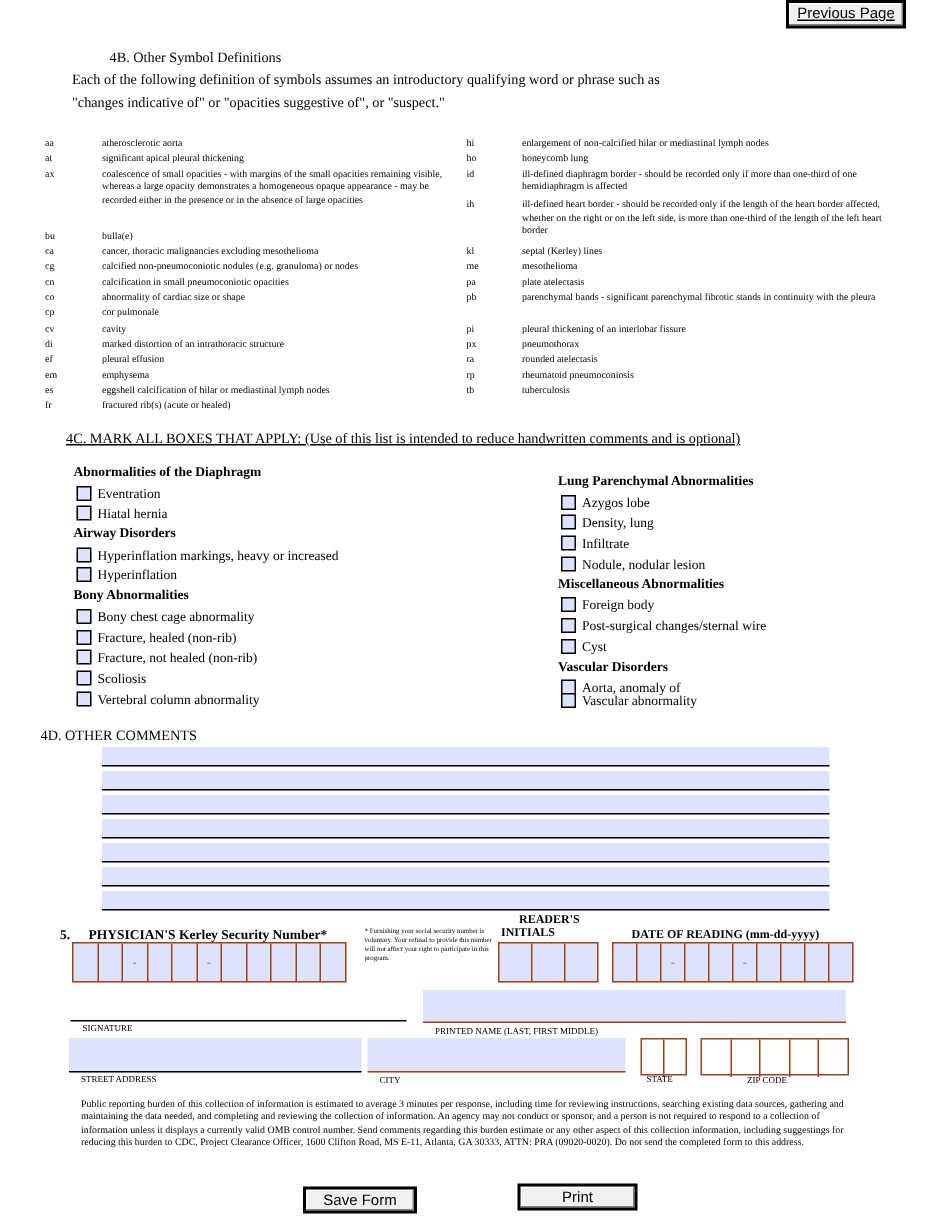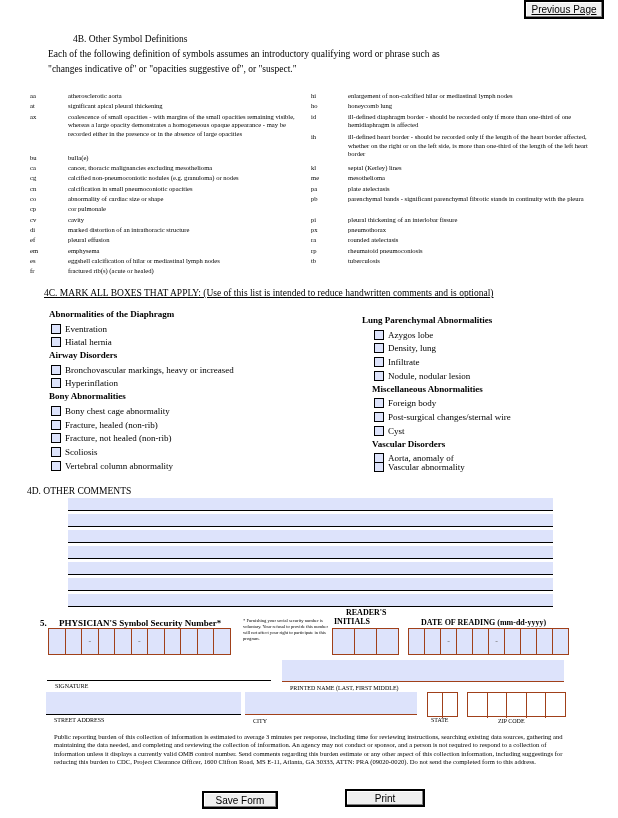--- a/index.html
+++ b/index.html
@@ -156,21 +156,21 @@
       <span class="cb"></span>
       <span>Eventration</span>
     </div>
     <div class="cb-item" style="left: 51px; top: 336.3px;">
       <span class="cb"></span>
       <span>Hiatal hernia</span>
     </div>
     <div class="cat" style="left: 49px; top: 350.1px;">Airway Disorders</div>
     <div class="cb-item" style="left: 51px; top: 363.6px;">
       <span class="cb"></span>
-      <span>Bronchovascular markings, heavy or increased</span>
+      <span>Hyperinflation markings, heavy or increased</span>
     </div>
     <div class="cb-item" style="left: 51px; top: 377.4px;">
       <span class="cb"></span>
       <span>Hyperinflation</span>
     </div>
     <div class="cat" style="left: 49px; top: 391.2px;">Bony Abnormalities</div>
     <div class="cb-item" style="left: 51px; top: 404.7px;">
       <span class="cb"></span>
       <span>Bony chest cage abnormality</span>
     </div>
@@ -185,21 +185,21 @@
     <div class="cb-item" style="left: 51px; top: 446.1px;">
       <span class="cb"></span>
       <span>Scoliosis</span>
     </div>
     <div class="cb-item" style="left: 51px; top: 459.9px;">
       <span class="cb"></span>
       <span>Vertebral column abnormality</span>
     </div>
   </div>
 <div id="cb-right">
-    <div class="cat" style="left: 362px; top: 315px;">Lung Parenchymal Abnormalities</div>
+    <div class="cat" style="left: 372px; top: 315px;">Lung Parenchymal Abnormalities</div>
     <div class="cb-item" style="left: 374px; top: 328.5px;">
       <span class="cb"></span>
       <span>Azygos lobe</span>
     </div>
     <div class="cb-item" style="left: 374px; top: 342.3px;">
       <span class="cb"></span>
       <span>Density, lung</span>
     </div>
     <div class="cb-item" style="left: 374px; top: 356.1px;">
       <span class="cb"></span>
@@ -238,21 +238,21 @@
     <div class="comment-line" style="top: 498px;"></div>
     <div class="comment-line" style="top: 514px;"></div>
     <div class="comment-line" style="top: 530px;"></div>
     <div class="comment-line" style="top: 546px;"></div>
     <div class="comment-line" style="top: 562px;"></div>
     <div class="comment-line" style="top: 578px;"></div>
     <div class="comment-line" style="top: 594px;"></div>
   </div>
 
 <div class="abs" style="left:40px; top:618px; font-size:9px; font-weight:bold;">5.</div>
-<div class="abs" style="left:59px; top:618px; font-size:9px; font-weight:bold; white-space:nowrap;">PHYSICIAN'S  Symbol Security Number*</div>
+<div class="abs" style="left:59px; top:618px; font-size:9px; font-weight:bold; white-space:nowrap;">PHYSICIAN'S  Kerley Security Number*</div>
 <div id="ssn" class="boxrow" style="left:48px; top:628px;">
     <div class="cell" style="width: 15.5px;"></div>
     <div class="cell" style="width: 15.5px;"></div>
     <div class="cell" style="width: 15.5px;">-</div>
     <div class="cell" style="width: 15.5px;"></div>
     <div class="cell" style="width: 15.5px;"></div>
     <div class="cell" style="width: 15.5px;">-</div>
     <div class="cell" style="width: 15.5px;"></div>
     <div class="cell" style="width: 15.5px;"></div>
     <div class="cell" style="width: 15.5px;"></div>

